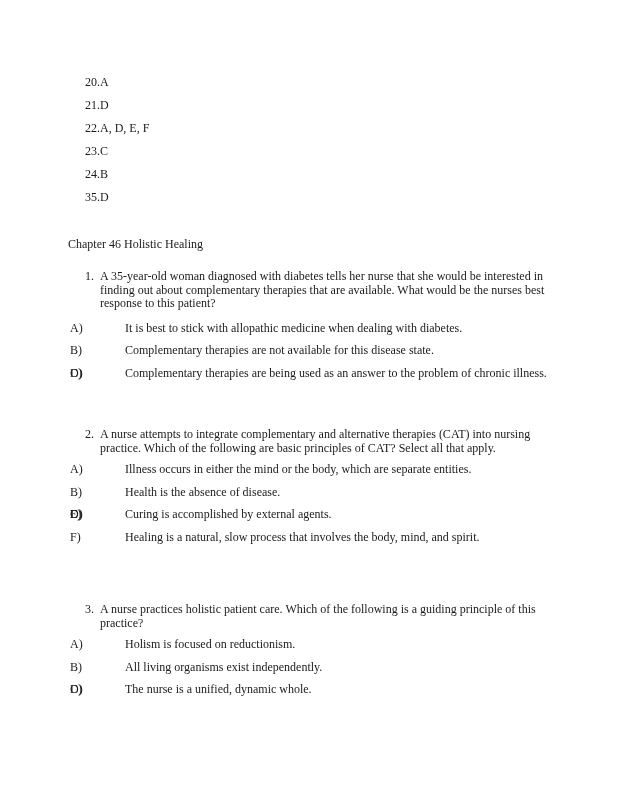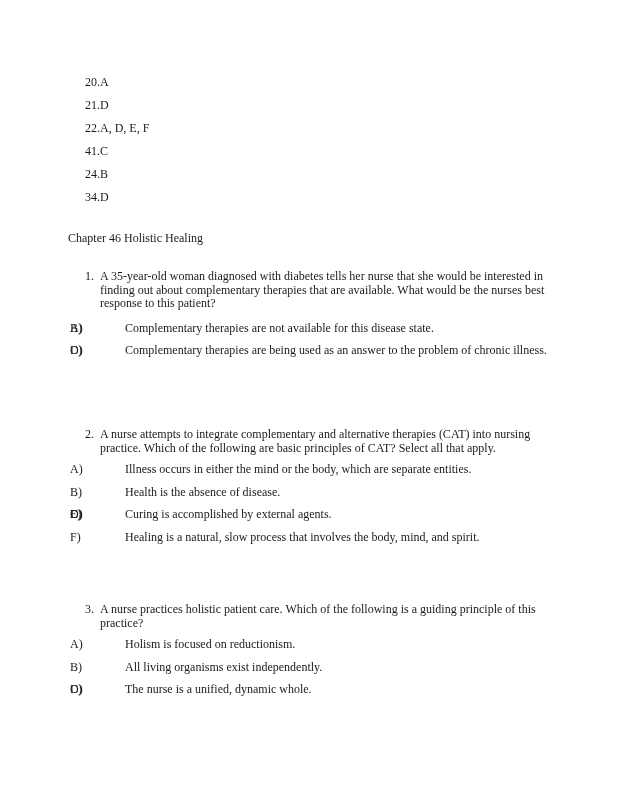--- a/index.html
+++ b/index.html
@@ -31,21 +31,21 @@
       line-height: 14px;
       display: flex;
     }
     .answer-num {
       width: 24px;
       text-align: right;
     }
     .chapter-title {
       position: absolute;
       left: 68px;
-      top: 231px;
+      top: 237px;
       line-height: 14px;
     }
     .question {
       position: absolute;
       left: 0;
       width: 622px;
     }
     .q-stem {
       position: relative;
       padding-left: 100px;
@@ -82,42 +82,43 @@
     </div>
     <div class="answer-row">
       <span class="answer-num">21.</span>
       <span>D</span>
     </div>
     <div class="answer-row">
       <span class="answer-num">22.</span>
       <span>A, D, E, F</span>
     </div>
     <div class="answer-row">
-      <span class="answer-num">41.</span>
+      <span class="answer-num">23.</span>
       <span>C</span>
     </div>
     <div class="answer-row">
       <span class="answer-num">24.</span>
       <span>B</span>
     </div>
     <div class="answer-row">
-      <span class="answer-num">34.</span>
+      <span class="answer-num">35.</span>
       <span>D</span>
     </div>
   </div>
 
   <div class="chapter-title">Chapter 46 Holistic Healing</div>
 
   <div class="question" style="top:270px;">
     <div class="q-stem">
       <span class="q-num">1.</span>
       <span>A 35-year-old woman diagnosed with diabetes tells her nurse that she would be interested in finding out about complementary therapies that are available. What would be the nurses best response to this patient?</span>
     </div>
     <div class="option" style="margin-top:11px;">
       <span class="opt-letter">A)</span>
+      <span>It is best to stick with allopathic medicine when dealing with diabetes.</span>
     </div>
     <div class="option">
       <span class="opt-letter">B)</span>
       <span>Complementary therapies are not available for this disease state.</span>
     </div>
     <div class="option">
       <span class="opt-letter">C)</span>
     </div>
     <div class="option">
       <span class="opt-letter">D)</span>

